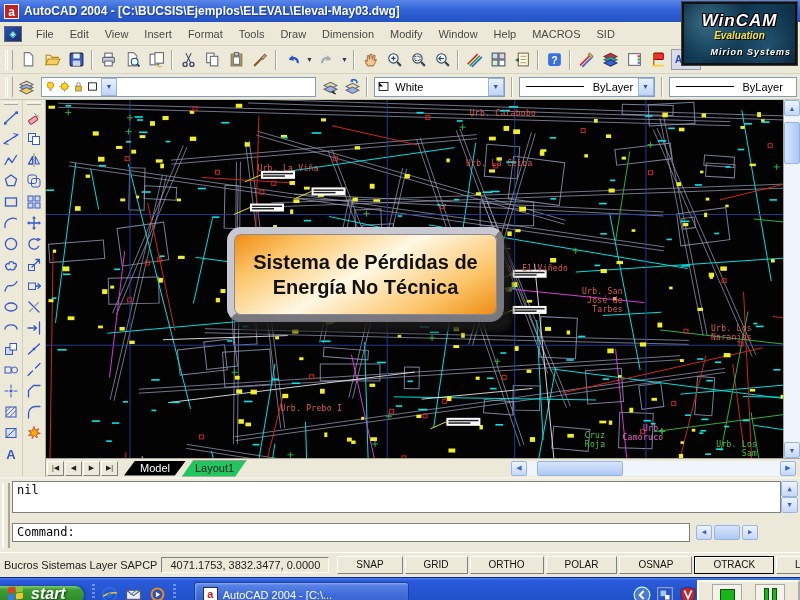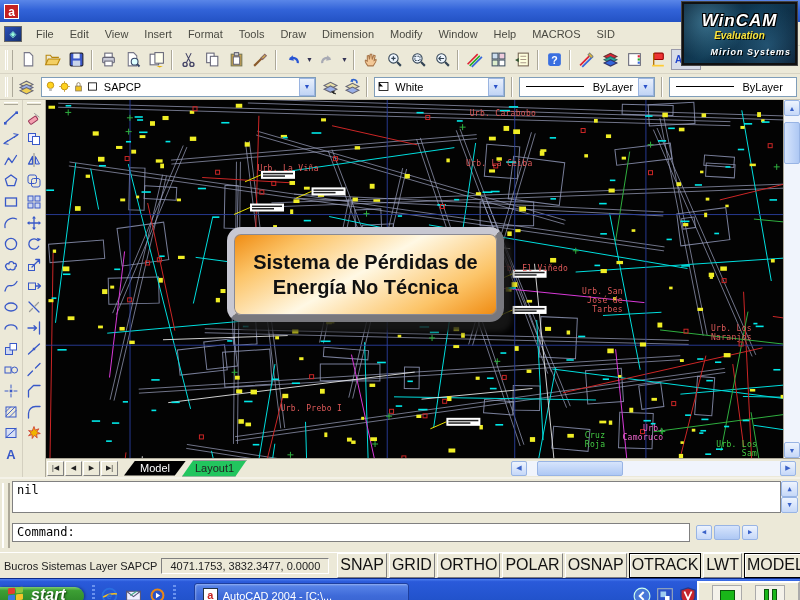--- a/index.html
+++ b/index.html
@@ -100,21 +100,21 @@
   .cmd-input { flex:1; background:#fff; border:1px solid #808080; font-size:12px; padding:0 4px; height:19px; line-height:17px; color:#000; }
   .cmd-hscroll { width:72px; display:flex; margin:0 30px 0 6px; }
   .cmd-hscroll .mid { width:26px; height:15px; background:linear-gradient(180deg,#d6e4fc,#aec8f4); border:1px solid #98b4e4; border-radius:2px; margin:0 2px; }
 
   
   .statusbar { flex:0 0 25px; background:#ece9d8; border-top:1px solid #fff; display:flex; align-items:center; padding:0 4px; gap:4px; }
   .status-msg { font-size:11px; color:#222; white-space:nowrap; }
   .coords { font-size:11px; color:#222; border:1px solid; border-color:#808080 #fff #fff #808080;
     padding:1px 8px; background:#ece9d8; white-space:nowrap; }
   .toggles { display:flex; gap:2px; margin-left:4px; }
-  .toggle { font-size:16px; color:#111; padding:2px 2px 3px; background:#ece9d8;
+  .toggle { font-size:10px; color:#111; padding:2px 18px 3px; background:#ece9d8;
     border:1px solid; border-color:#fff #808080 #808080 #fff; }
   .toggle.outlined { border:1px solid #000; box-shadow:inset 1px 1px 0 #fff; }
   .tray-tools { margin-left:auto; display:flex; align-items:center; gap:4px; }
   .sat-btn svg { width:16px; height:14px; opacity:.55; }
   .st-drop { font-size:8px; color:#333; }
   .sizegrip { width:12px; height:12px; background:
      radial-gradient(circle at 2px 10px,#aaa 1px,transparent 1.6px),
      radial-gradient(circle at 6px 10px,#aaa 1px,transparent 1.6px),
      radial-gradient(circle at 10px 10px,#aaa 1px,transparent 1.6px),
      radial-gradient(circle at 6px 6px,#aaa 1px,transparent 1.6px),
@@ -167,20 +167,21 @@
   .wincam .wc-co { font-size:9px; font-weight:bold; font-style:italic; color:#fff; margin-top:6px; align-self:flex-end;
     padding-right:4px; letter-spacing:1px; text-shadow:1px 1px 0 #000; }
 </style>
 </head>
 <body>
 
 <div class="screen">
 
   <div class="titlebar">
     <div class="app-icon">a</div>
+    <div class="title-text">AutoCAD 2004 - [C:\BUCSIS\Ejemplos\ELEVAL\Eleval-May03.dwg]</div>
   </div>
 
   <div class="menubar">
     <div class="menu-appicon">
         <span>◈</span>
       </div>
     <div id="menu-items" style="display:flex;">
         <div class="menu-item">File</div>
         <div class="menu-item">Edit</div>
         <div class="menu-item">View</div>
@@ -393,21 +394,20 @@
             <path d="M8 1.5v2M8 12.5v2M1.5 8h2M12.5 8h2" stroke="#b8860b"></path>
           </svg>
           <svg viewBox="0 0 16 16">
             <rect x="4.5" y="7.5" width="7" height="6" fill="#f0c420" stroke="#875"></rect>
             <path d="M6 7.5V5.2a2 2 0 0 1 4 0v2.3" fill="none" stroke="#875"></path>
           </svg>
           <svg viewBox="0 0 16 16">
             <rect x="3" y="3.5" width="10" height="9" fill="#fff" stroke="#000"></rect>
           </svg>
         </span>
-      <span class="val">SAPCP</span>
       <span class="cbtn">▼</span>
     </div>
     <div class="tbtn" id="mkcur-btn">
         <svg viewBox="0 0 16 16">
           <path d="M2 7l6-3 6 3-6 3z" fill="#e8e0a8" stroke="#667"></path>
           <path d="M2 10.5l6-3 6 3-6 3z" fill="#9ab0e8" stroke="#667"></path>
           <path d="M9 13l3-1-1 3z" fill="#222"></path>
           <path d="M9 13l4 2" stroke="#222"></path>
         </svg>
       </div>

